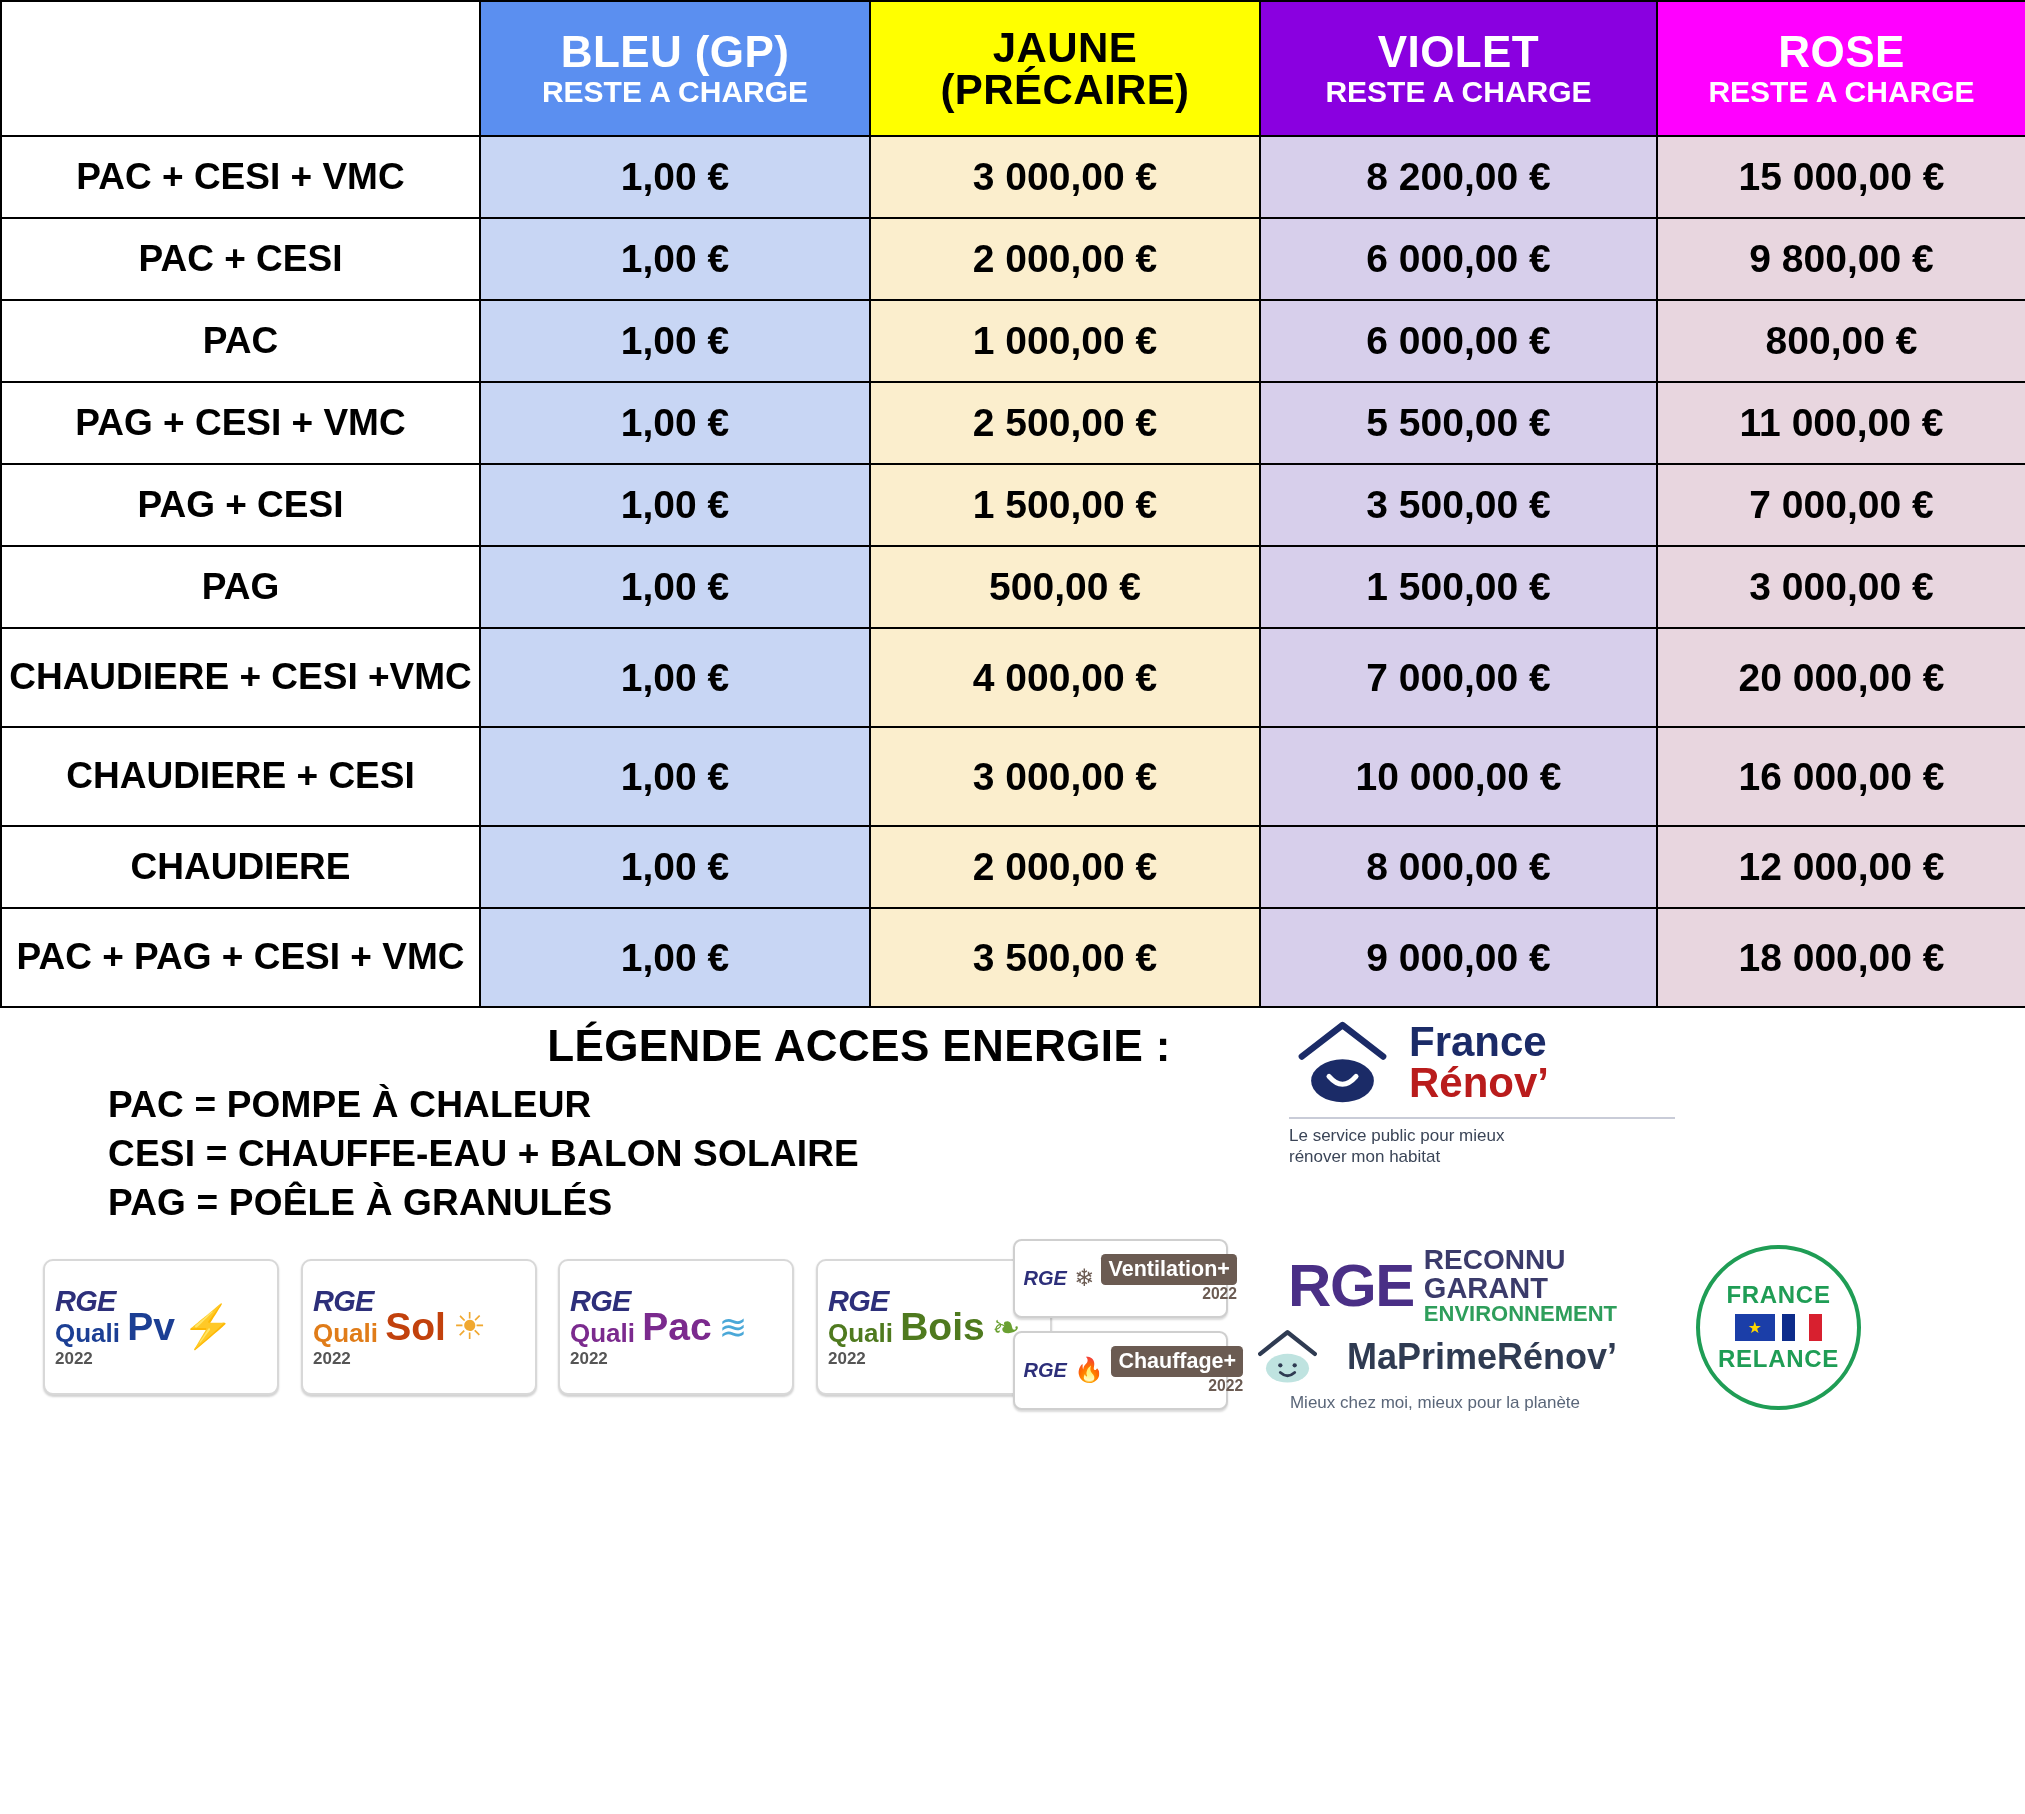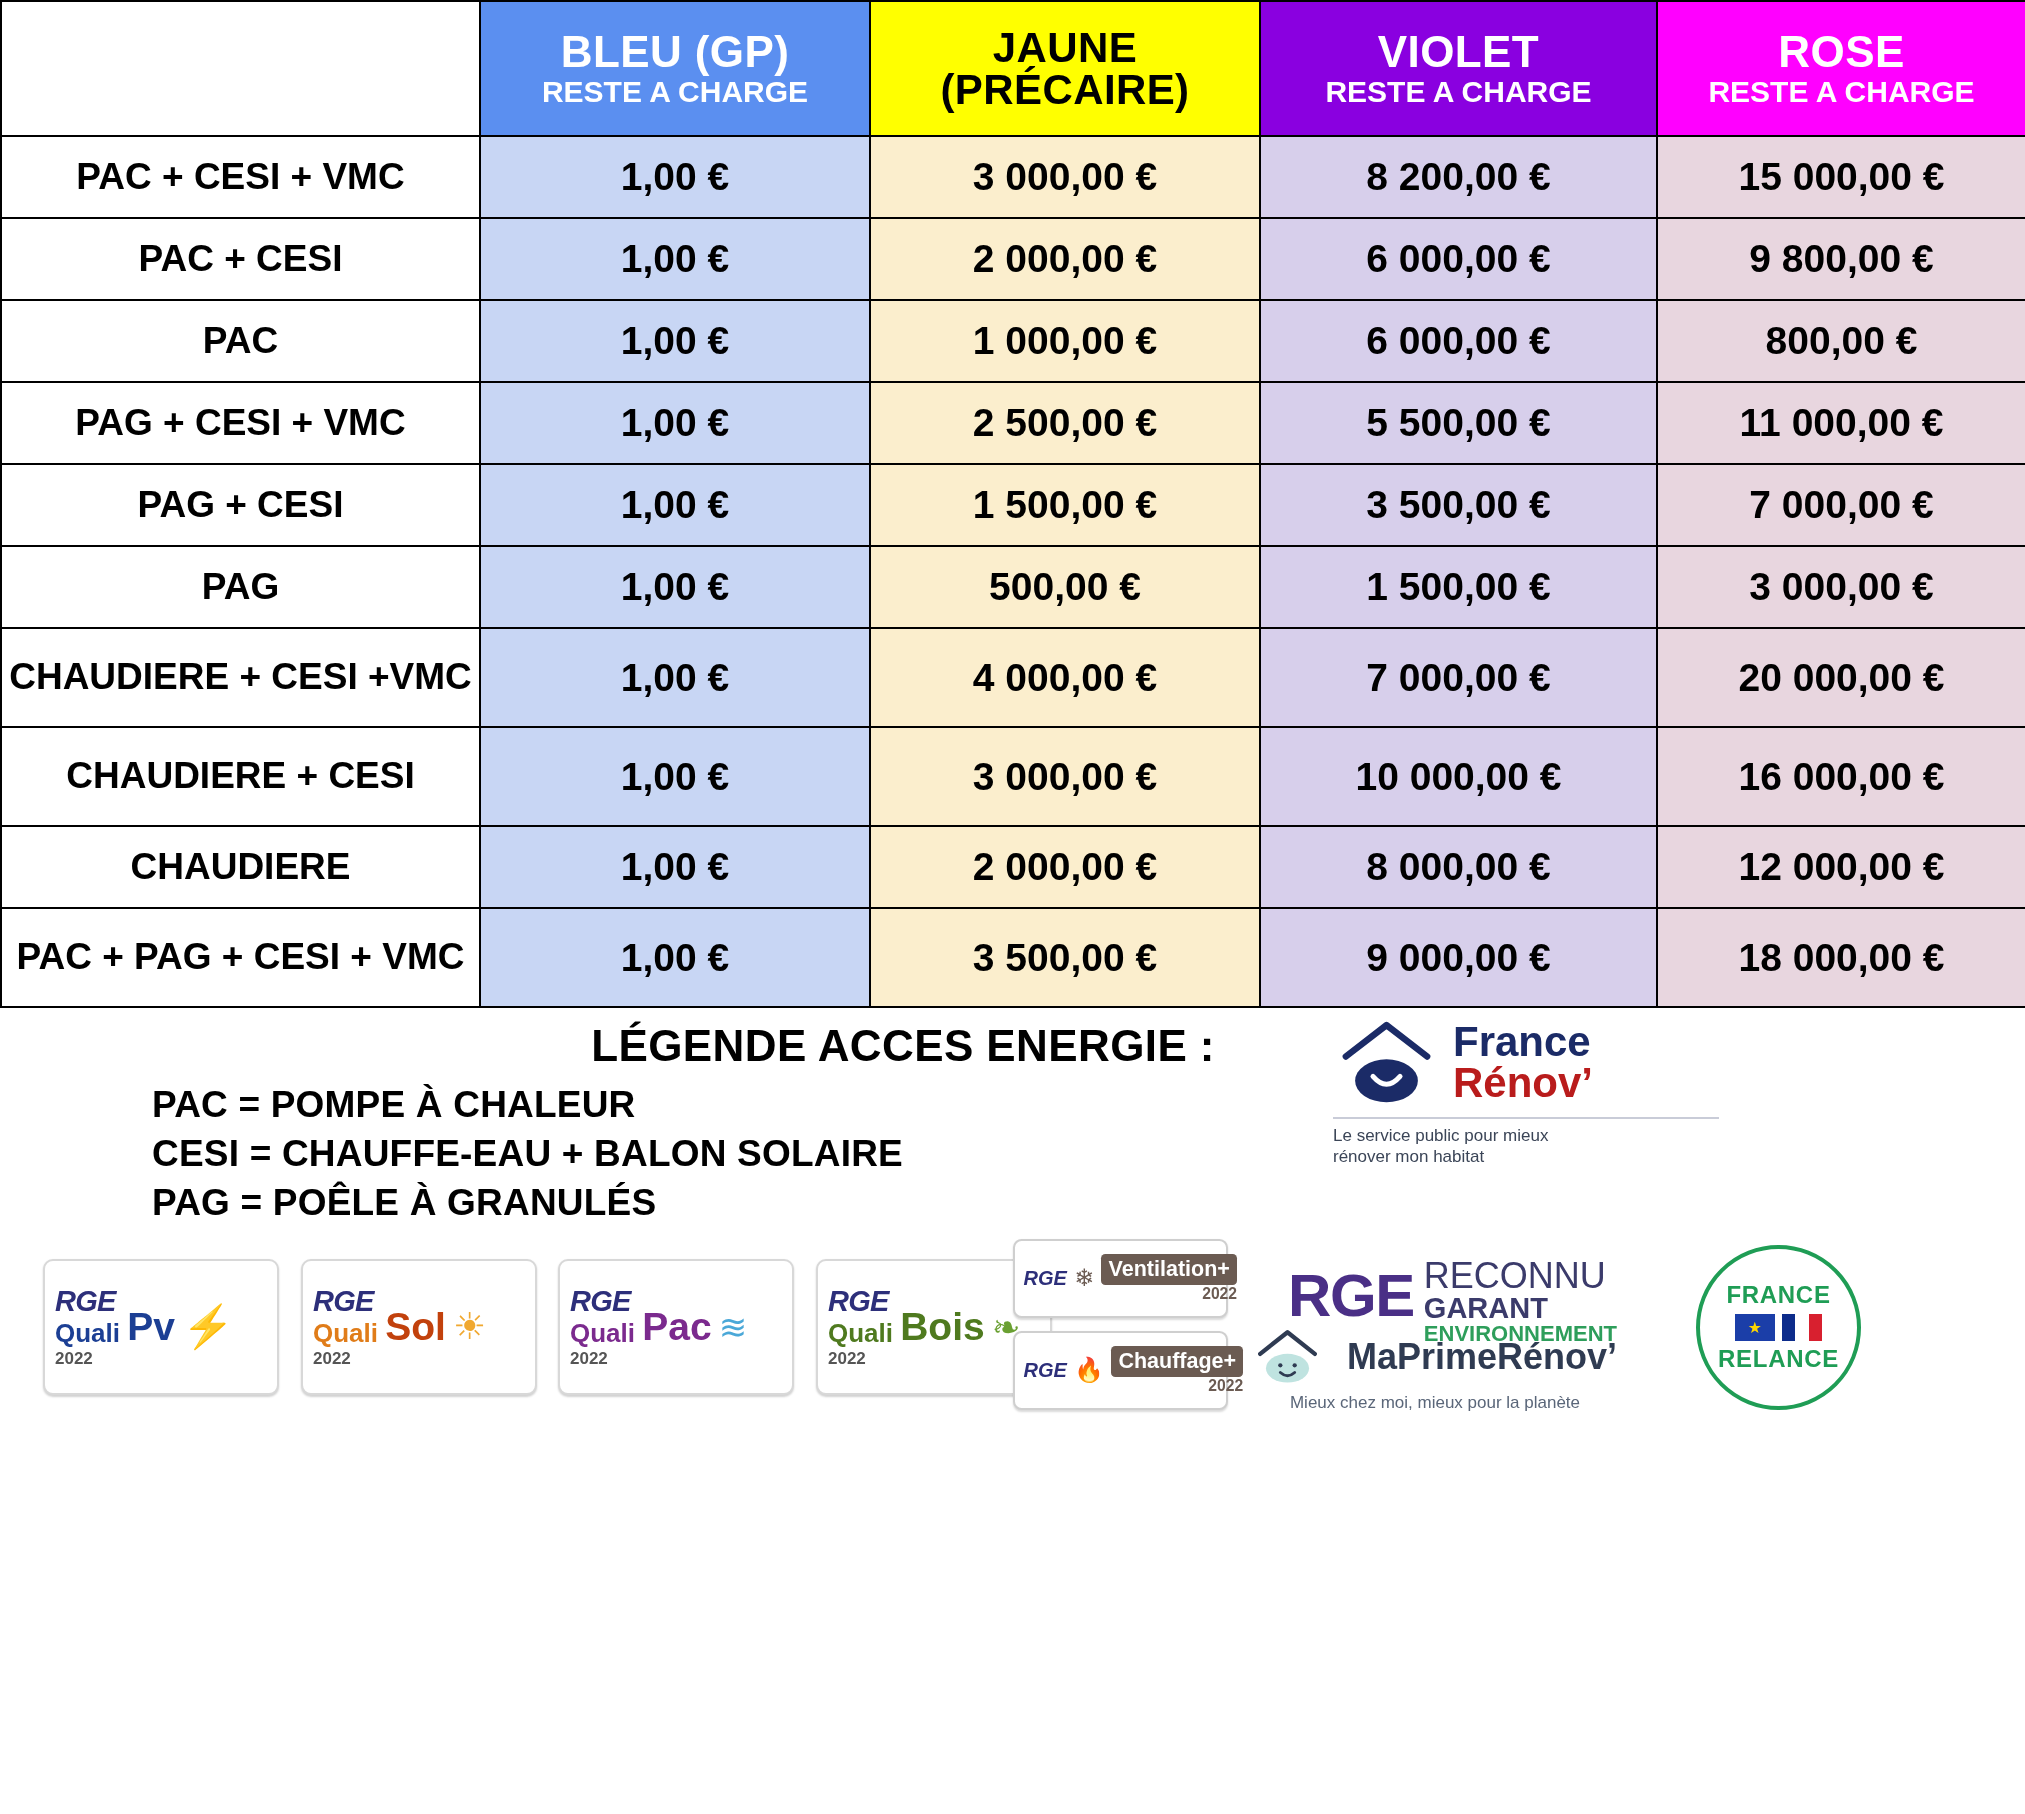--- a/index.html
+++ b/index.html
@@ -76,21 +76,20 @@
   td.v-violet { background: #d7cfeb; }
   td.v-rose   { background: #e8d6df; }
 
   tbody tr.tall td { height: 99px; }
 
   
   .legend-zone {
     position: relative;
     width: 1718px;
     padding: 0 0 7.2px 0;
-    margin-left: 44px;
   }
   .legend-title {
     text-align: center;
     font-size: 44px;
     font-weight: bold;
     color: #000;
     padding-top: 13px;
     letter-spacing: 0.4px;
   }
   .legend-lines {
@@ -166,21 +165,21 @@
   }
 
   .rge-big {
     position: absolute;
     display: flex; align-items: center; gap: 10px;
   }
   .rge-big .big {
     font-size: 60px; font-weight: bold; color: #4a2f86; letter-spacing: -1.4px;
   }
   .rge-big .stack { line-height: 1.0; }
-  .rge-big .s1 { font-size: 36px; font-weight: normal; color: #3b3b6b; display:block;margin-top:12px; }
+  .rge-big .s1 { font-size: 28px; font-weight: bold; color: #3b3b6b; display:block; }
   .rge-big .s2 { font-size: 29px; font-weight: bold; color: #3b3b6b; display:block; }
   .rge-big .s3 { font-size: 22px; font-weight: bold; color: #2e9e5b; display:block; }
 
   .mpr {
     position: absolute;
     display: flex; flex-direction: column; align-items: center;
   }
   .mpr-row { display: flex; align-items: center; gap: 25px; }
   .mpr-name { font-size: 36px; font-weight: bold; color: #2f3b52; }
   .mpr-sub { font-size: 17px; color: #5a6679; margin-top: 4.3px; }

